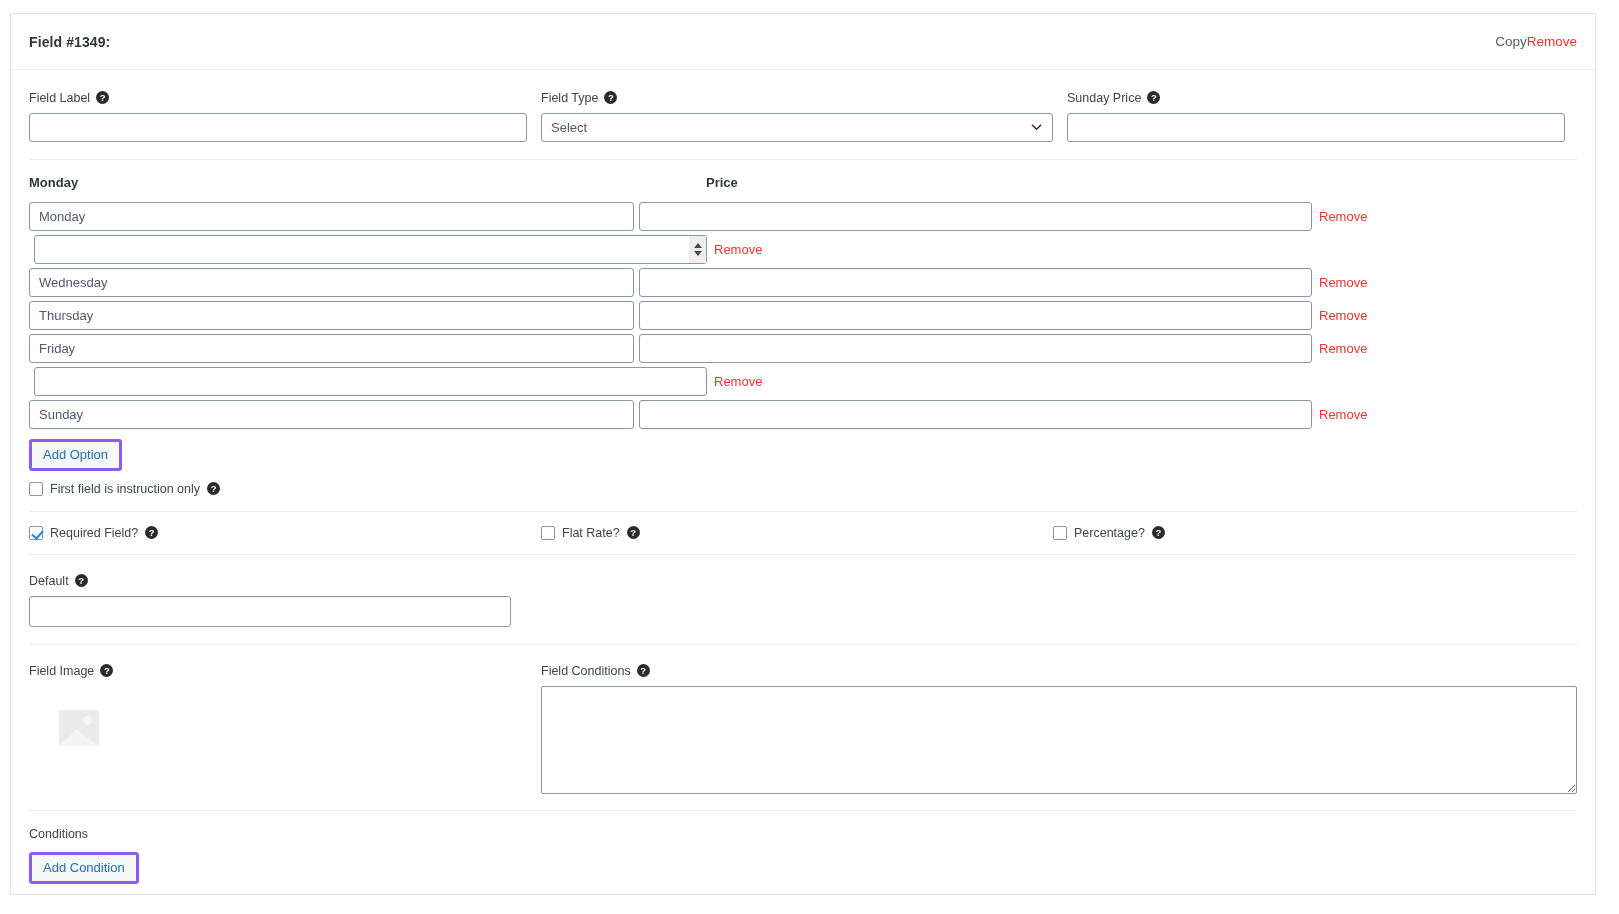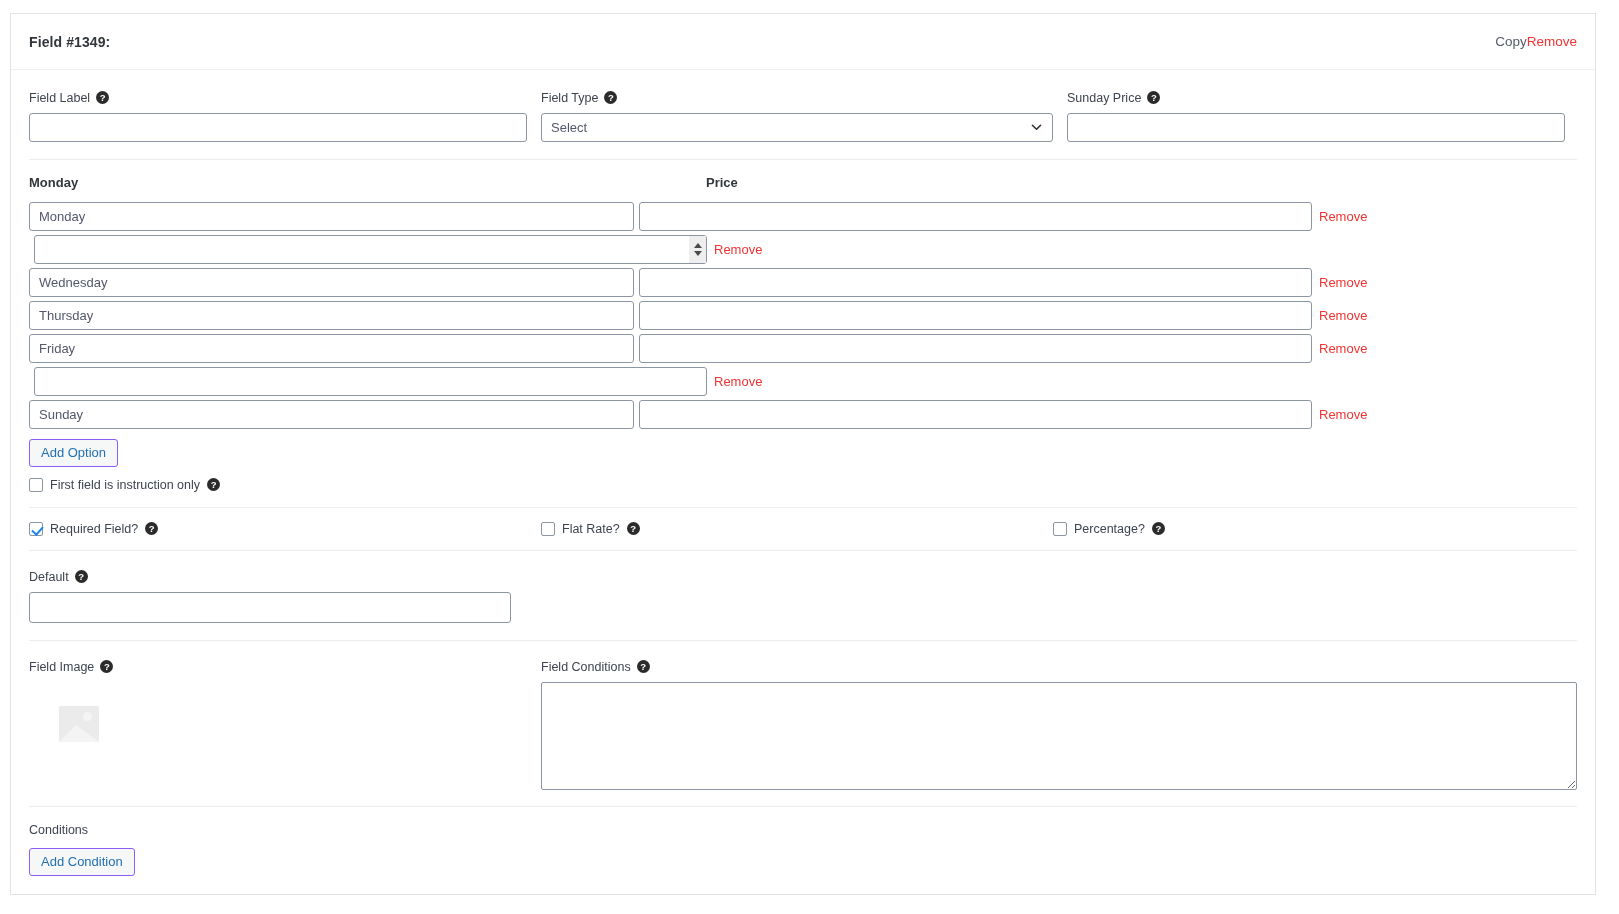--- a/index.html
+++ b/index.html
@@ -153,21 +153,21 @@
     width: 0; height: 0;
     border-left: 4.5px solid transparent;
     border-right: 4.5px solid transparent;
   }
   .spin-up { border-bottom: 5px solid #4a4a4a; }
   .spin-dn { border-top: 5px solid #4a4a4a; }
 
   
   .btn {
     display: inline-block;
-    border: 1px solid #8b5cf6;
+    border: 3px solid #8b5cf6;
     background: #f6f7f7;
     color: #2271b1;
     font-family: "Liberation Sans", sans-serif;
     font-size: 13px;
     border-radius: 3px;
     padding: 5px 11px 6px 11px;
     cursor: pointer;
     line-height: 1.2;
   }
 

